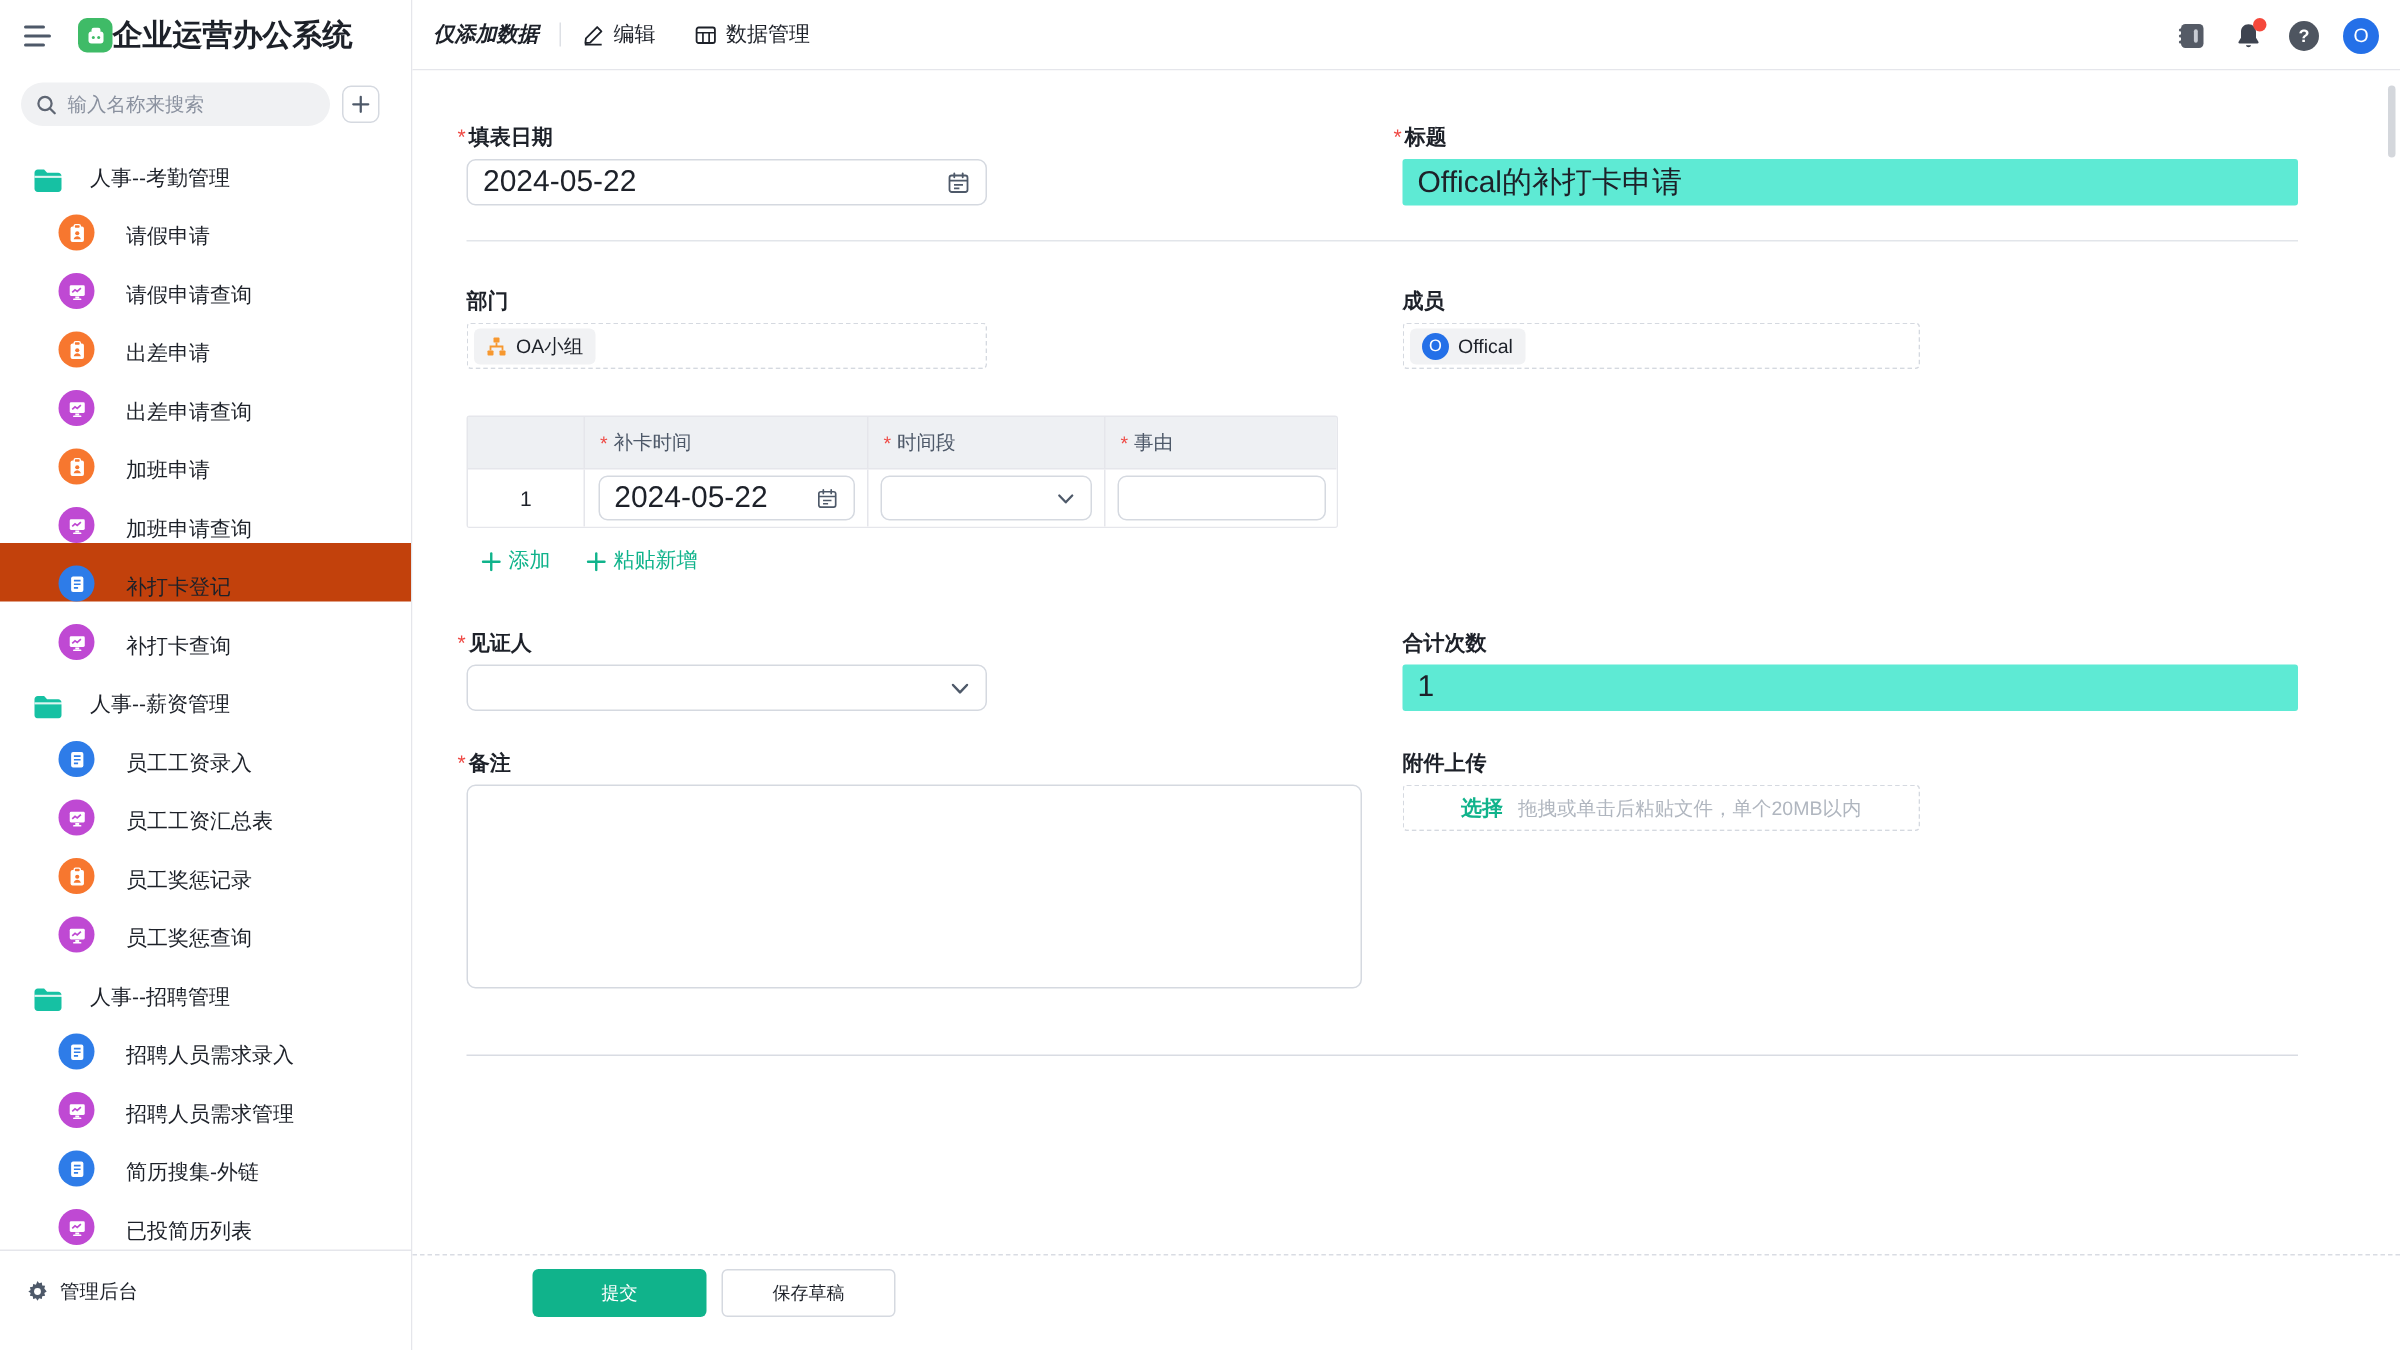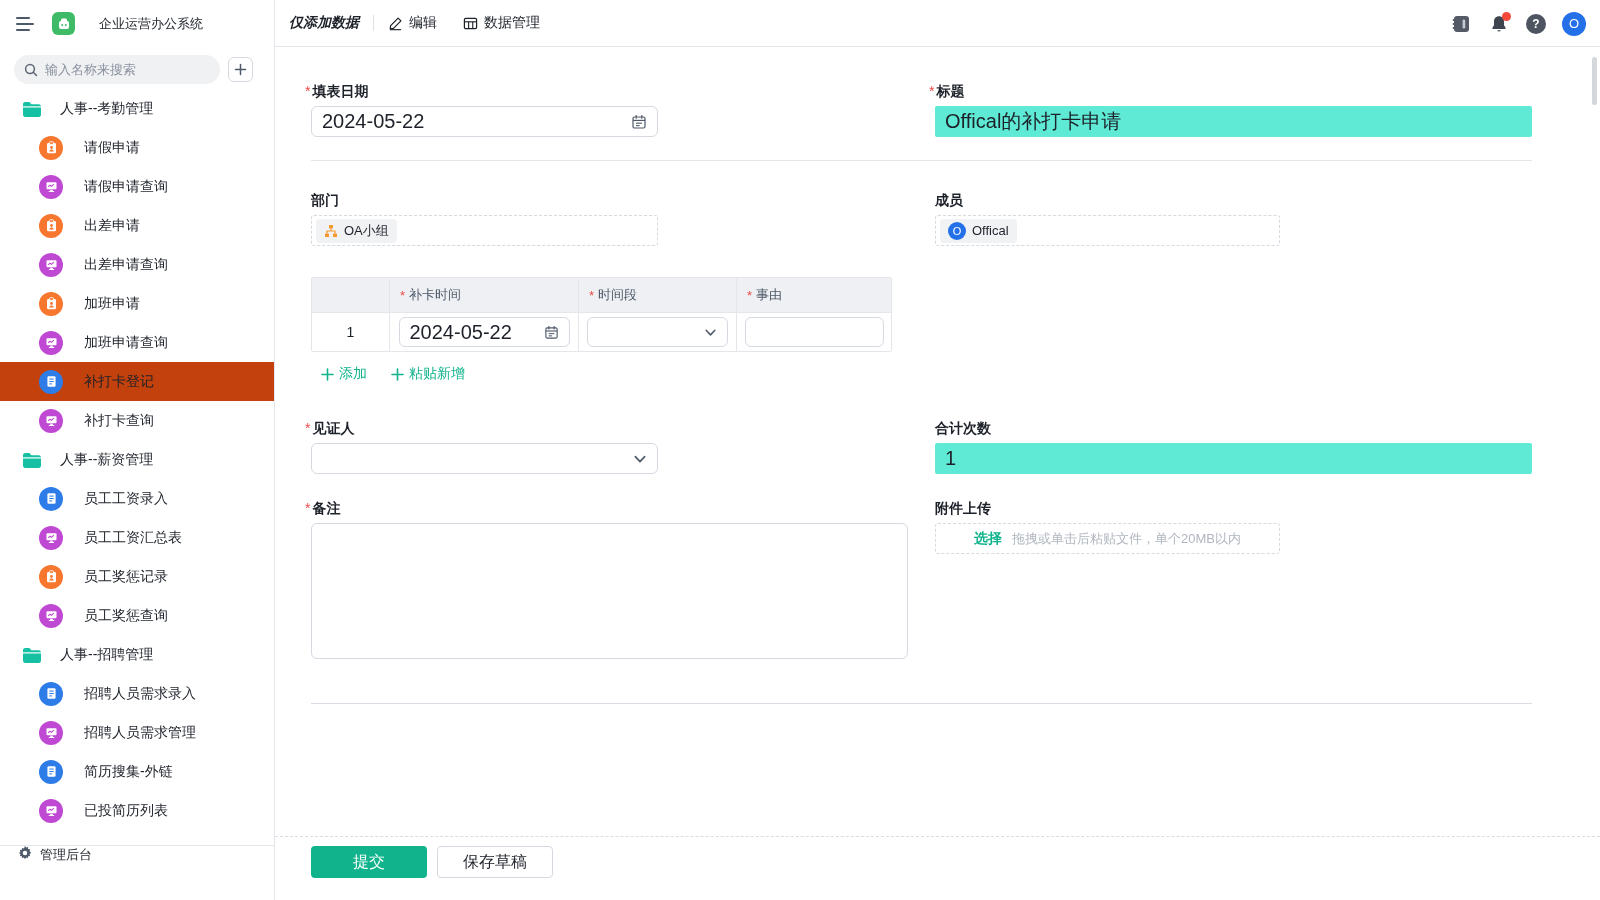--- a/index.html
+++ b/index.html
@@ -6,35 +6,35 @@
   html,body { width:1600px; height:900px; font-family:"Liberation Sans","DejaVu Sans",sans-serif; background:#fff; color:#1d2129; overflow:hidden; }
   .abs { position:absolute; }
 
   
   #sidebar { position:absolute; left:0; top:0; width:275px; height:900px; background:#fff; border-right:1px solid #e5e6eb; }
   .sb-header { position:absolute; left:0; top:0; width:100%; height:47px; display:flex; align-items:center; padding-left:16px; }
   .burger { width:18px; height:14px; display:flex; flex-direction:column; justify-content:space-between; cursor:pointer; }
   .burger span { display:block; height:2px; background:#4e5969; border-radius:1px; }
   .burger span:nth-child(1){ width:14px; } .burger span:nth-child(2){ width:18px; } .burger span:nth-child(3){ width:14px; }
   .app-icon { width:23px; height:23px; border-radius:6px; background:#3fbb67; margin-left:18px; display:flex; align-items:center; justify-content:center; }
-  .app-title { margin-left:24px; font-size:13px; font-weight:400; }
+  .app-title { margin-left:0; font-size:20px; font-weight:700; }
   .sb-search { position:absolute; left:14px; top:55px; width:206px; height:29px; background:#f0f1f3; border-radius:15px; display:flex; align-items:center; padding:0 10px; }
   .sb-search input { border:none; outline:none; background:transparent; font-size:13px; margin-left:7px; width:160px; color:#1d2129; font-family:inherit; }
   .sb-search input::placeholder { color:#8a919f; }
   .add-app-btn { position:absolute; left:228px; top:57px; width:25px; height:25px; border:1px solid #d5d9e0; border-radius:6px; background:#fff; display:flex; align-items:center; justify-content:center; cursor:pointer; }
   .nav { position:absolute; left:0; top:89px; width:100%; }
-  .nav-row { height:39px; display:flex; align-items:center; cursor:pointer; }
+  .nav-row { height:39px; display:flex; align-items:flex-end; cursor:pointer; }
   .nav-row.selected { background:#c2410c; }
   .nav-folder { padding-left:22px; }
   .nav-folder .lbl { margin-left:18px; font-size:14px; }
   .nav-item { padding-left:39px; }
   .nav-item .lbl { margin-left:21px; font-size:14px; }
   .circ { width:24px; height:24px; border-radius:50%; display:flex; align-items:center; justify-content:center; flex:none; }
   .circ.orange { background:#f7772f; } .circ.purple { background:#bf49d3; } .circ.blue { background:#2e7ce8; }
-  .sb-footer { position:absolute; left:0; bottom:0; width:100%; height:55px; border-top:1px solid #e5e6eb; display:flex; align-items:flex-start; padding-left:18px; cursor:pointer; }
+  .sb-footer { position:absolute; left:0; bottom:12px; width:100%; height:55px; border-top:1px solid #e5e6eb; display:flex; align-items:center; padding-left:18px; cursor:pointer; }
   .sb-footer .lbl { margin-left:8px; font-size:13px; }
 
   
   #topbar { position:absolute; left:275px; top:0; width:1325px; height:47px; background:#fff; border-bottom:1px solid #e5e6eb; display:flex; align-items:center; }
   .tb-mode { margin-left:14px; font-size:14px; font-weight:700;font-style:italic; }
   .tb-sep { width:1px; height:16px; background:#dde0e5; margin:0 14px; }
   .tb-btn { display:flex; align-items:center; gap:6px; font-size:14px; margin-right:26px; cursor:pointer; }
   .tb-right { position:absolute; right:14px; top:0; height:47px; display:flex; align-items:center; gap:16px; }
   .tb-ic { width:22px; height:22px; position:relative; cursor:pointer; display:flex; align-items:center; justify-content:center; }
   .help-circ { width:20px; height:20px; border-radius:50%; background:#4e5560; color:#fff; font-size:12px; font-weight:700; display:flex; align-items:center; justify-content:center; cursor:pointer; }
@@ -64,21 +64,21 @@
   .thead .th .req { margin-right:1px; }
   .tbody { height:39px; border-top:1px solid #e5e6eb; background:#fff; }
   .td { display:flex; align-items:center; justify-content:center; font-size:14px; }
   .c0 { width:78px; } .c1 { width:189px; } .c2 { width:158px; } .c3 { width:154px; }
 
   .chev { flex:none; }
   .scroll-thumb { position:absolute; right:3px; top:10px; width:5px; height:48px; border-radius:3px; background:#d4d7dc; }
 
   
   #page-footer { position:absolute; left:275px; bottom:0; width:1325px; height:64px; background:#fff; border-top:1px dashed #d9dce3; }
-  .btn { position:absolute; top:9px; height:32px; border-radius:4px; font-size:16px; display:flex; align-items:center; justify-content:center; cursor:pointer; font-family:inherit; }
+  .btn { position:absolute; top:9px; height:32px; border-radius:4px; font-size:12px; display:flex; align-items:center; justify-content:center; cursor:pointer; font-family:inherit;margin-left:44px; }
   .btn-primary { left:36px; width:116px; background:#10b38b; color:#fff; border:none; }
   .btn-plain { left:162px; width:116px; background:#fff; color:#1d2129; border:1px solid #d5d9e0; }
 </style>
 </head>
 <body>
 
 <div id="sidebar">
   <div class="sb-header">
     <div class="burger">
         <span></span>

